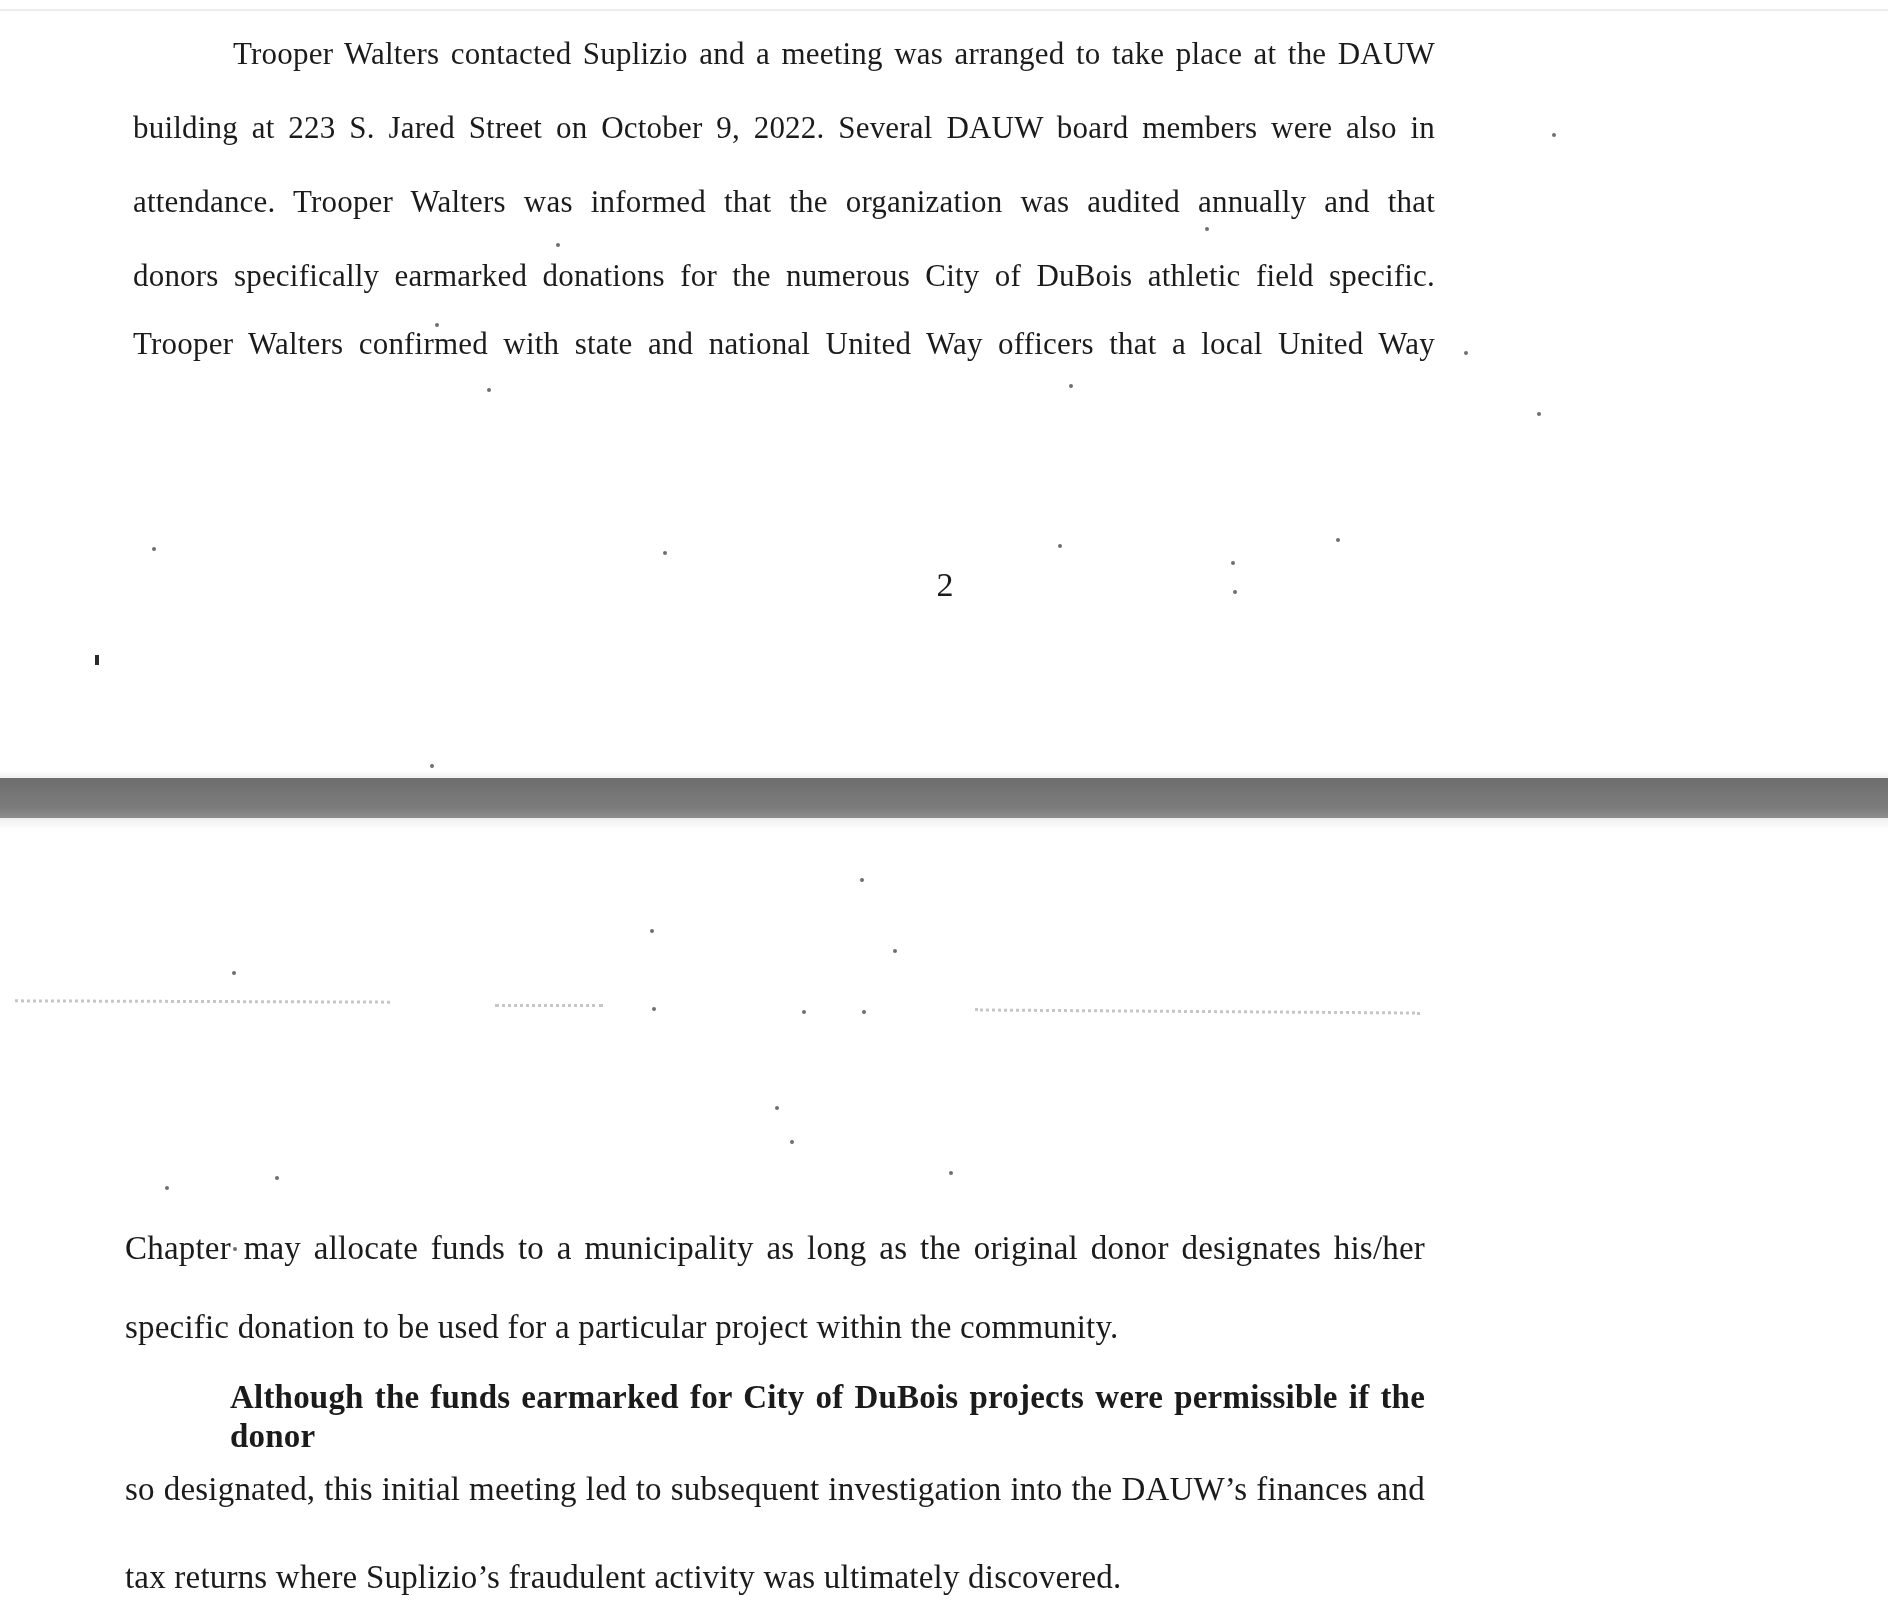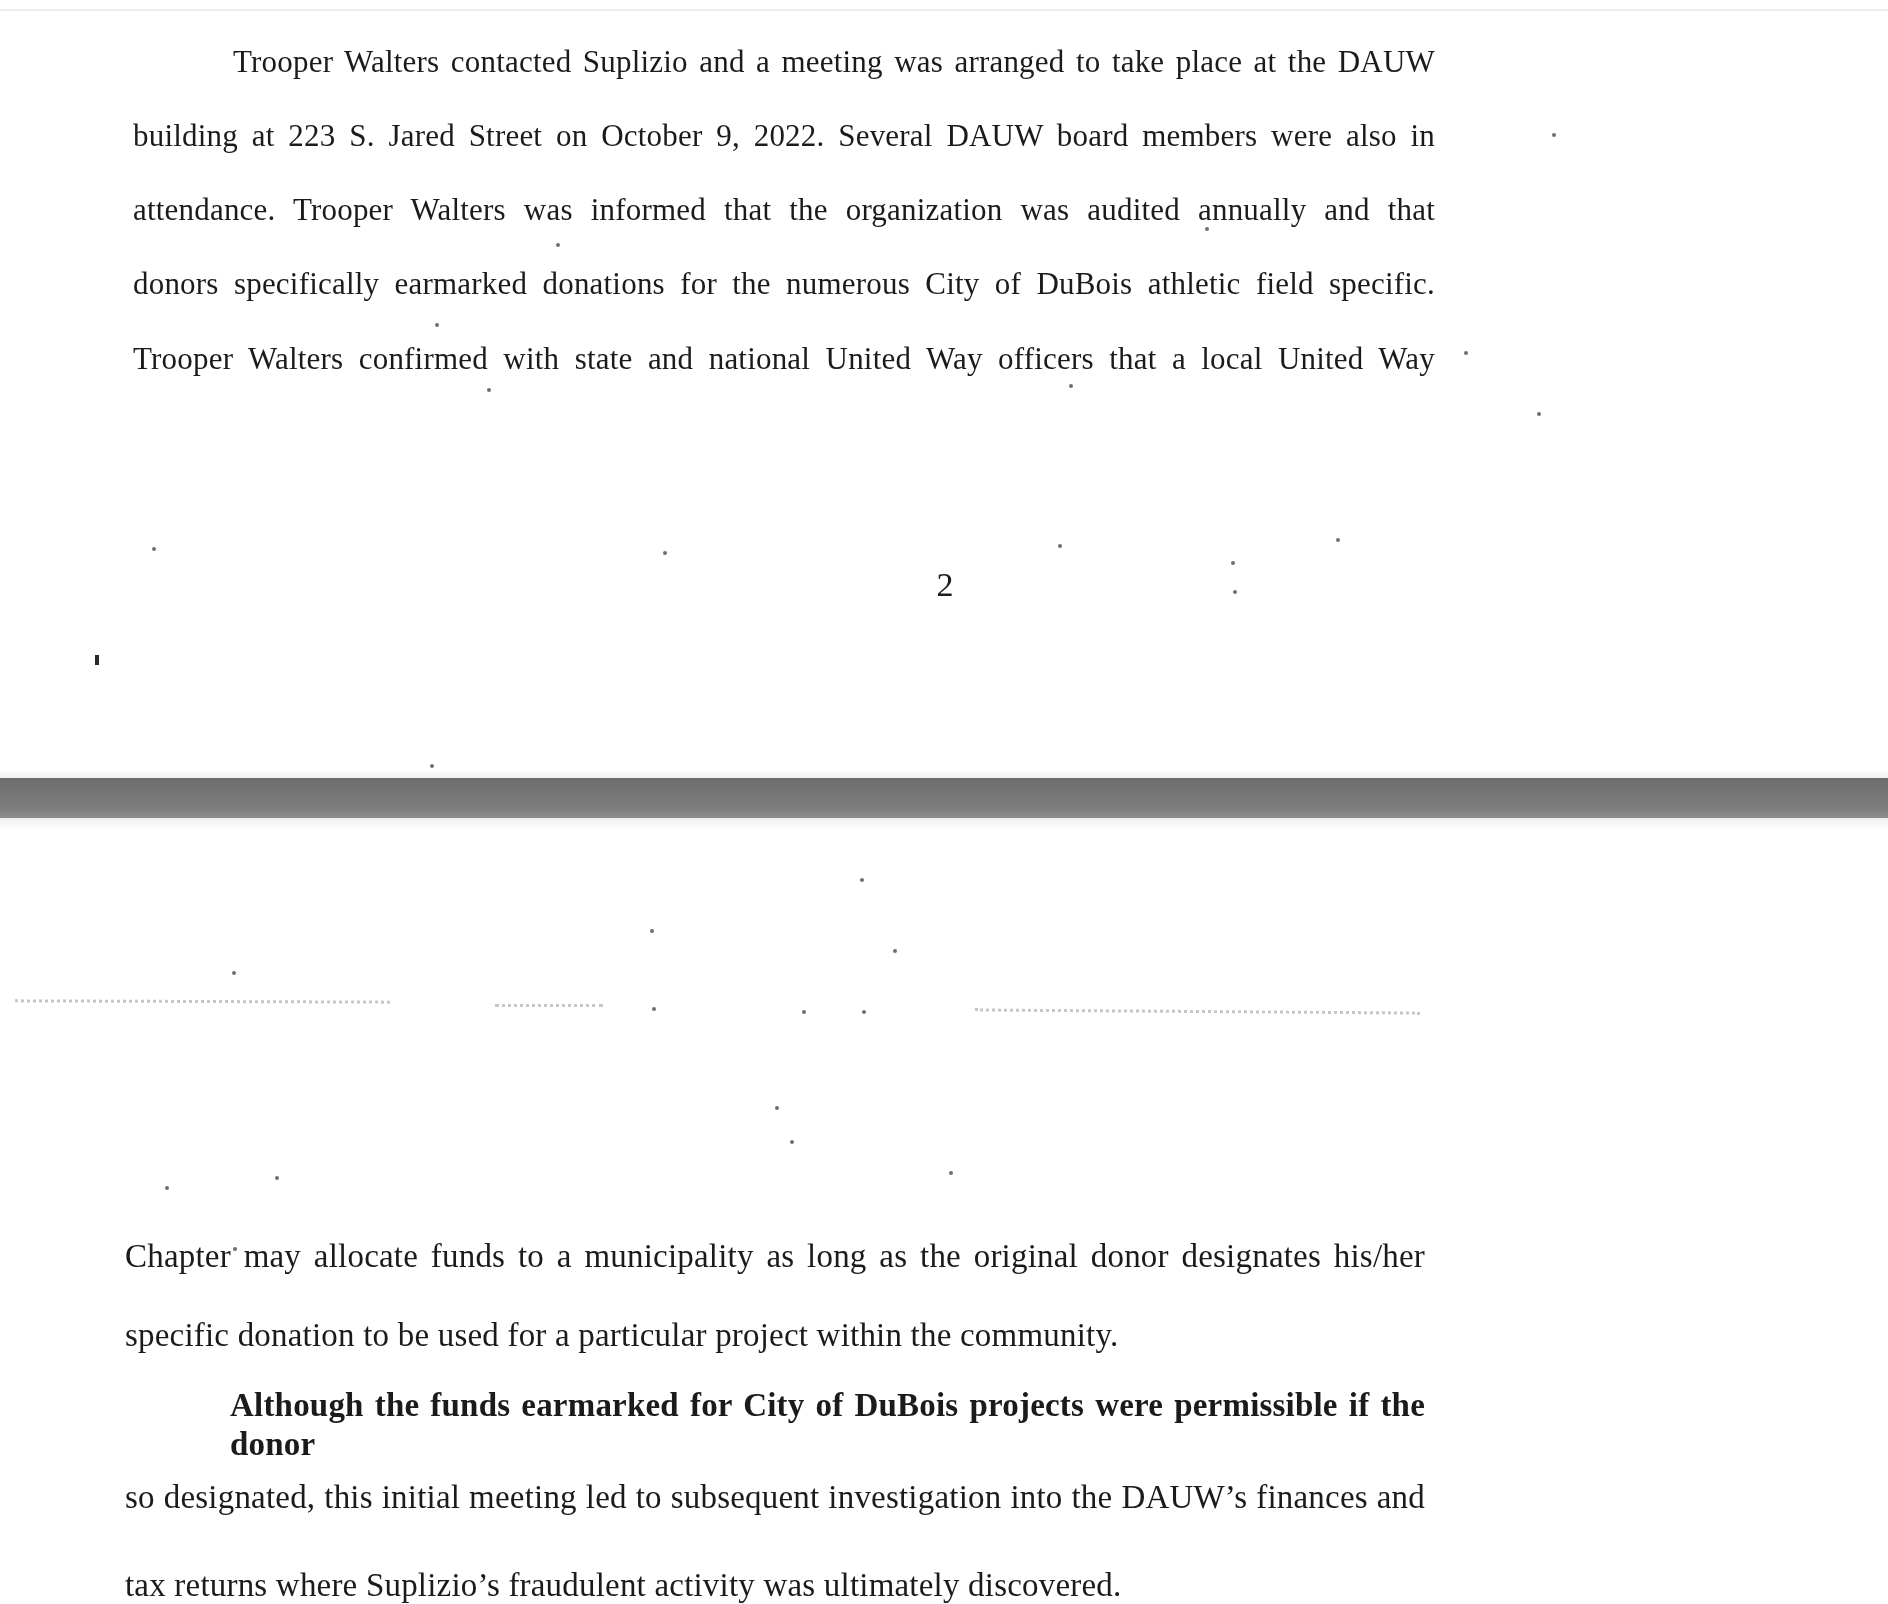--- a/index.html
+++ b/index.html
@@ -12,21 +12,20 @@
     color:#1b1b1b;
   }
   
   .top-edge{position:absolute;left:0;top:9px;width:1888px;height:2px;background:#ececec;}
   
   .tline{
     position:absolute;
     line-height:1.18;
     letter-spacing:0.2px;
     white-space:normal;
-    margin-top:8px;
   }
   .pg1 .tline{left:133px;width:1302px;font-size:31px;}
   .pg2 .tline{left:125px;width:1300px;font-size:33px;}
   .j{text-align:justify;text-align-last:justify;}
   .ind1{padding-left:100px;width:1202px !important;}
   .ind2{padding-left:105px;width:1195px !important;font-weight:bold;}
   .pagenum{
     position:absolute;left:905px;top:566px;width:80px;
     text-align:center;font-size:34px;color:#1b1b1b;
   }
@@ -51,21 +50,21 @@
 
 <div class="canvas">
 
   <div class="top-edge"></div>
 
   <div class="pg1">
     <div class="tline j ind1" style="top:36px">Trooper Walters contacted Suplizio and a meeting was arranged to take place at the DAUW</div>
     <div class="tline j" style="top:110px">building at 223 S. Jared Street on October 9, 2022.  Several DAUW board members were also in</div>
     <div class="tline j" style="top:184px">attendance.  Trooper Walters was informed that the organization was audited annually and that</div>
     <div class="tline j" style="top:258px">donors specifically earmarked donations for the numerous City of DuBois athletic field specific.</div>
-    <div class="tline j" style="top:333px">Trooper Walters confirmed with state and national United Way officers that a local United Way</div>
+    <div class="tline j" style="top:326px">Trooper Walters confirmed with state and national United Way officers that a local United Way</div>
     <div class="pagenum">2</div>
   </div>
 
   <div class="spk" style="left:1552px;top:133px"></div>
   <div class="spk" style="left:1205px;top:227px"></div>
   <div class="spk" style="left:556px;top:243px"></div>
   <div class="spk" style="left:435px;top:323px"></div>
   <div class="spk" style="left:1464px;top:351px"></div>
   <div class="spk" style="left:1069px;top:384px"></div>
   <div class="spk" style="left:487px;top:388px"></div>

